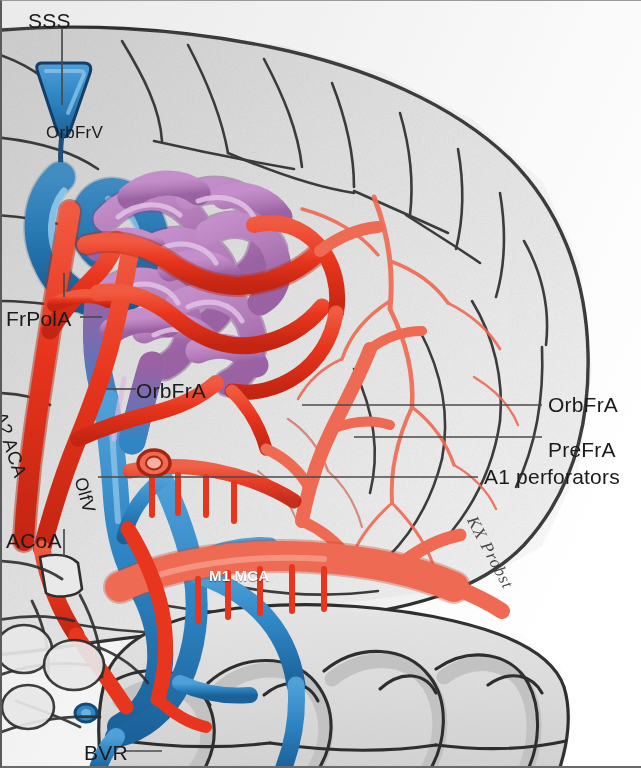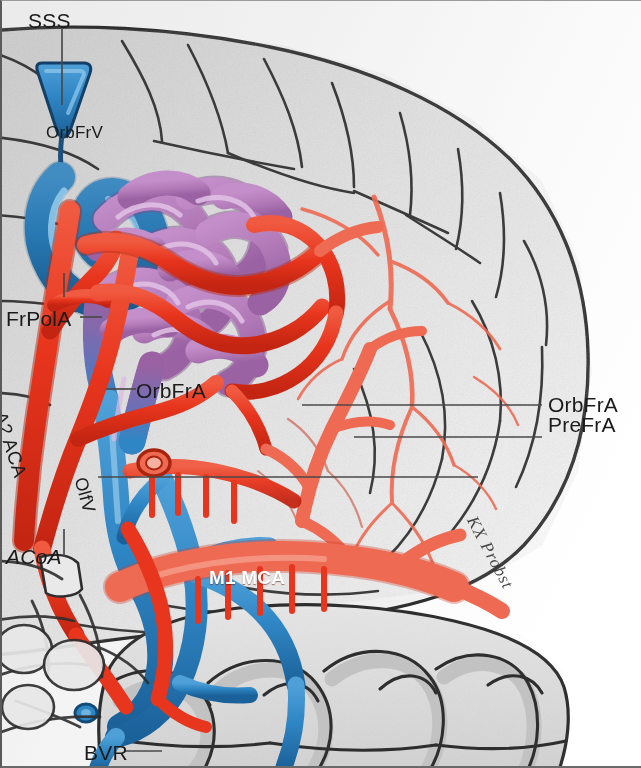--- a/index.html
+++ b/index.html
@@ -14,21 +14,21 @@
     box-sizing:border-box;
   }
   #art{position:absolute;left:0;top:0;width:641px;height:768px;}
   .lbl{
     position:absolute;color:#1b1b1b;
     font-family:"Liberation Sans",sans-serif;
     white-space:nowrap;letter-spacing:.2px;
   }
   .lbl-r{font-size:21px;}
   .lbl-l{font-size:21px;}
-  .lbl-w{font-size:19px;color:#ffffff;font-weight:700;
+  .lbl-w{font-size:15px;color:#ffffff;font-weight:700;
          text-shadow:0 1px 1px rgba(90,10,0,.55);}
   .lbl-rot{transform-origin:0 0;font-size:19px;}
   .sig{position:absolute;font-family:"Liberation Serif",serif;
        font-size:17px;color:#2b2b2b;font-style:italic;
        transform-origin:0 0;opacity:.85;letter-spacing:1px;}
 </style>
 </head>
 <body>
 
 <div id="fig">
@@ -373,26 +373,27 @@
   <div class="lbl lbl-l" style="left:44px;top:122px;font-size:17px;">OrbFrV</div>
 
   <div class="lbl lbl-l" style="left:4px;top:306px;text-align:center;">FrPolA</div>
 
   <div class="lbl lbl-rot" style="left:8px;top:408px;transform:rotate(72deg);">A2 ACA</div>
 
   <div class="lbl lbl-l" style="left:134px;top:378px;">OrbFrA</div>
 
   <div class="lbl lbl-rot" style="left:88px;top:474px;transform:rotate(75deg);font-size:18px;">OlfV</div>
 
-  <div class="lbl lbl-l" style="left:4px;top:544px;font-style:italic;">ACoA</div>
+  <div class="lbl lbl-l" style="left:4px;top:528px;">ACoA</div>
 
   <div class="lbl lbl-w" style="left:207px;top:566px;">M1 MCA</div>
 
   <div class="lbl lbl-l" style="left:82px;top:740px;">BVR</div>
 
   <div class="lbl lbl-r" style="left:546px;top:392px;">OrbFrA</div>
 
-  <div class="lbl lbl-r" style="left:546px;top:412px;">PreFrA</div>
-
+  <div class="lbl lbl-r" style="left:546px;top:437px;">PreFrA</div>
+
+  <div class="lbl lbl-r" style="left:482px;top:464px;">A1 perforators</div>
 
   <div class="sig" style="left:478px;top:512px;transform:rotate(62deg);">KX Probst</div>
 
 </div>
 
 </body></html>

